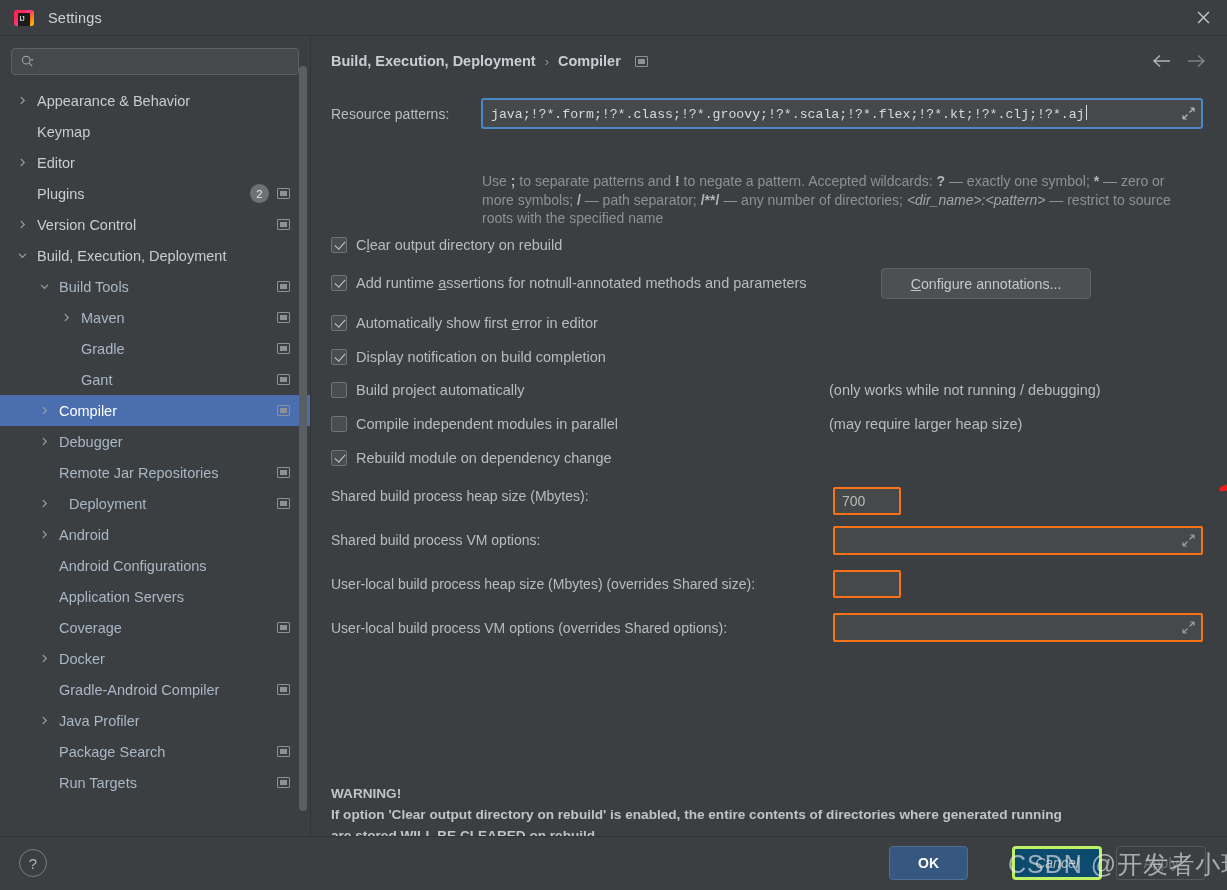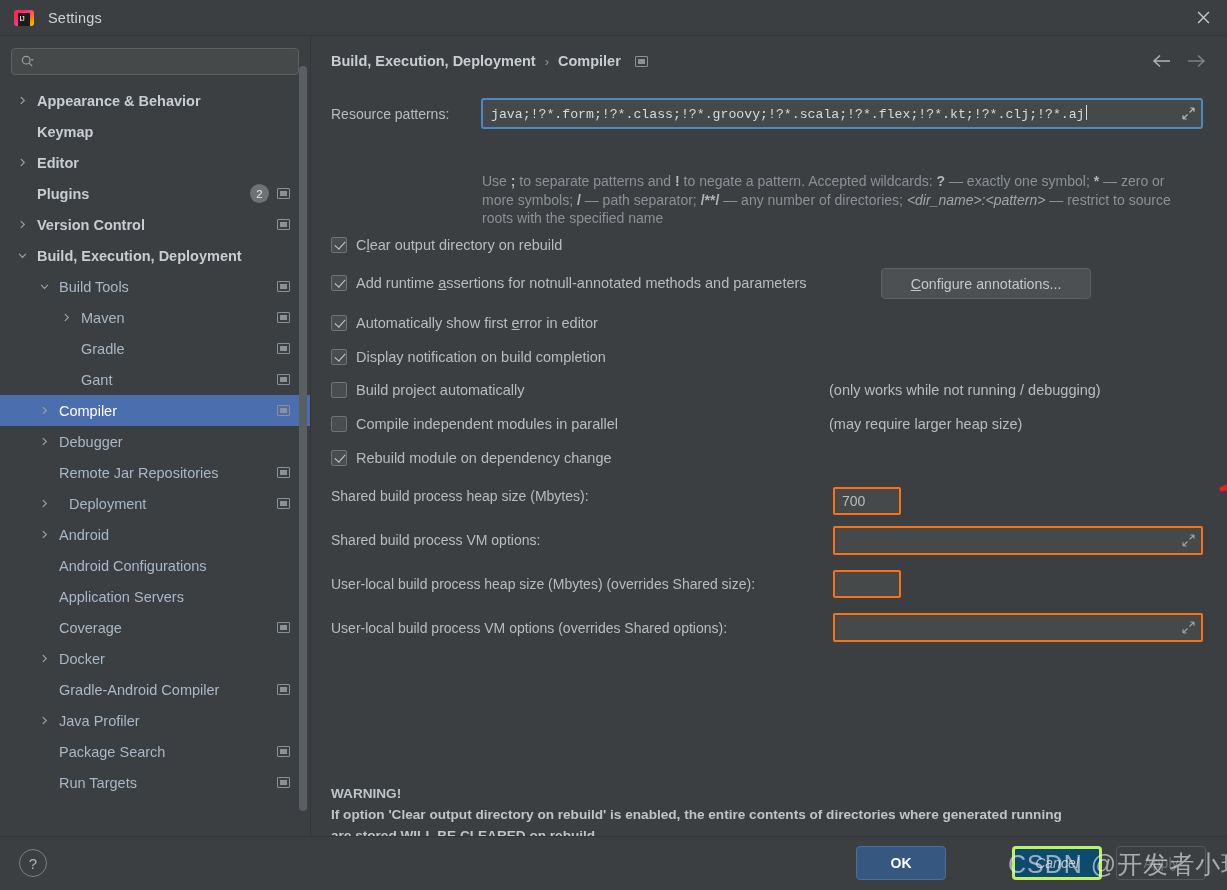--- a/index.html
+++ b/index.html
@@ -70,21 +70,21 @@
   }
   .tree-row.selected { background: #4b6eaf; }
   .tree-row .arrow {
     width: 18px; height: 31px; display: flex; align-items: center; justify-content: center;
     flex: none;
   }
   .tree-row .arrow svg { width: 9px; height: 9px; }
   .tree-row .label {
     font-size: 14.5px; color: #a9b7c6; white-space: nowrap;
   }
-  .tree-row.bold .label { color: #c8cdd2; font-weight: bold; }
+  .tree-row.bold .label { color: #c8cdd2; font-weight: normal; }
   .tree-row.selected .label { color: #ffffff; }
   .badge {
     width: 19px; height: 19px; border-radius: 50%;
     background: #6e7274; color: #e3e6e8; font-size: 11.5px;
     display: flex; align-items: center; justify-content: center;
     margin-left: auto; flex: none;
   }
   .modmark {
     width: 13px; height: 11px; border: 1px solid #8c9196; border-radius: 1px;
     margin-left: 7px; flex: none; position: relative; background: transparent;
@@ -519,19 +519,19 @@
 
     <div class="warn">
       <div>WARNING!</div>
       <div>If option 'Clear output directory on rebuild' is enabled, the entire contents of directories where generated running</div>
       <div>are stored WILL BE CLEARED on rebuild.</div>
     </div>
   </div>
 
   <div class="footer">
     <div class="help-btn">?</div>
-    <div class="fbtn primary" style="left:856px; width:90px;">OK</div>
+    <div class="fbtn primary" style="left:889px; width:79px;">OK</div>
     <div class="fbtn ghost" style="left:1012px; width:90px;">Cancel</div>
     <div class="fbtn disabled" style="left:1116px; width:90px;">Apply</div>
   </div>
 
   <div class="watermark">CSDN @开发者小瑶</div>
 </div>
 
 </body></html>

